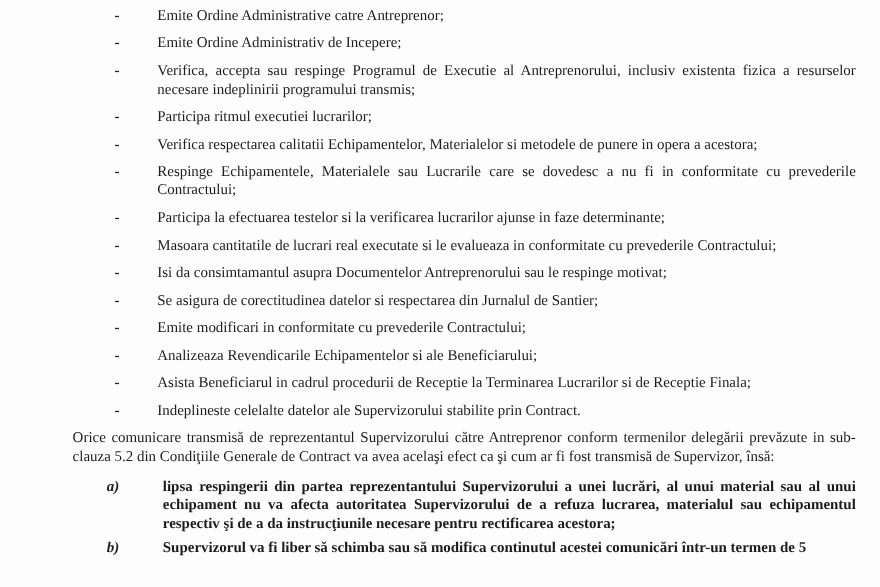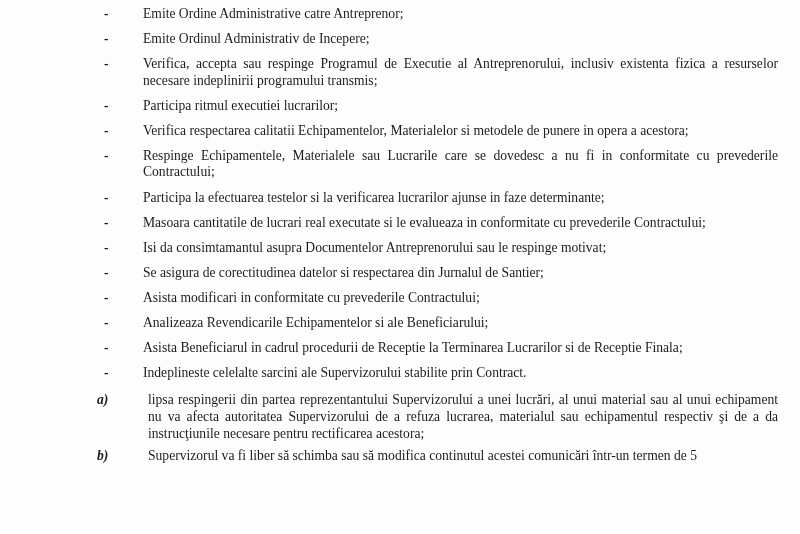--- a/index.html
+++ b/index.html
@@ -40,35 +40,36 @@
     line-height: 17px;
   }
   .lettered-label {
     flex: 0 0 51px;
     font-weight: bold;
     font-style: italic;
   }
   .lettered-text {
     flex: 1;
     text-align: justify;
+    font-weight: bold;
   }
 </style>
 </head>
 <body>
 
 <div class="page">
 
   <div class="bullet-list">
     <div class="bullet-item">
       <span class="bullet-marker">-</span>
       <span class="bullet-text">Emite Ordine Administrative catre Antreprenor;</span>
     </div>
     <div class="bullet-item">
       <span class="bullet-marker">-</span>
-      <span class="bullet-text">Emite Ordinul Administrativ de Incepere;</span>
+      <span class="bullet-text">Emite Ordine Administrativ de Incepere;</span>
     </div>
     <div class="bullet-item">
       <span class="bullet-marker">-</span>
       <span class="bullet-text">Verifica, accepta sau respinge Programul de Executie al Antreprenorului, inclusiv existenta fizica a resurselor necesare indeplinirii programului transmis;</span>
     </div>
     <div class="bullet-item">
       <span class="bullet-marker">-</span>
       <span class="bullet-text">Participa ritmul executiei lucrarilor;</span>
     </div>
     <div class="bullet-item">
@@ -90,36 +91,37 @@
     <div class="bullet-item">
       <span class="bullet-marker">-</span>
       <span class="bullet-text">Isi da consimtamantul asupra Documentelor Antreprenorului sau le respinge motivat;</span>
     </div>
     <div class="bullet-item">
       <span class="bullet-marker">-</span>
       <span class="bullet-text">Se asigura de corectitudinea datelor si respectarea din Jurnalul de Santier;</span>
     </div>
     <div class="bullet-item">
       <span class="bullet-marker">-</span>
-      <span class="bullet-text">Asista modificari in conformitate cu prevederile Contractului;</span>
+      <span class="bullet-text">Emite modificari in conformitate cu prevederile Contractului;</span>
     </div>
     <div class="bullet-item">
       <span class="bullet-marker">-</span>
       <span class="bullet-text">Analizeaza Revendicarile Echipamentelor si ale Beneficiarului;</span>
     </div>
     <div class="bullet-item">
       <span class="bullet-marker">-</span>
       <span class="bullet-text">Asista Beneficiarul in cadrul procedurii de Receptie la Terminarea Lucrarilor si de Receptie Finala;</span>
     </div>
     <div class="bullet-item">
       <span class="bullet-marker">-</span>
-      <span class="bullet-text">Indeplineste celelalte sarcini ale Supervizorului stabilite prin Contract.</span>
+      <span class="bullet-text">Indeplineste celelalte datelor ale Supervizorului stabilite prin Contract.</span>
     </div>
   </div>
 
+  <p class="paragraph">Orice comunicare transmisă de reprezentantul Supervizorului către Antreprenor conform termenilor delegării prevăzute in sub-clauza 5.2 din Condiţiile Generale de Contract va avea acelaşi efect ca şi cum ar fi fost transmisă de Supervizor, însă:</p>
 
   <div class="lettered-list">
     <div class="lettered-item">
       <span class="lettered-label">a)</span>
       <span class="lettered-text">lipsa respingerii din partea reprezentantului Supervizorului a unei lucrări, al unui material sau al unui echipament nu va afecta autoritatea Supervizorului de a refuza lucrarea, materialul sau echipamentul respectiv şi de a da instrucţiunile necesare pentru rectificarea acestora;</span>
     </div>
     <div class="lettered-item">
       <span class="lettered-label">b)</span>
       <span class="lettered-text">Supervizorul va fi liber să schimba sau să modifica continutul acestei comunicări într-un termen de 5</span>
     </div>

